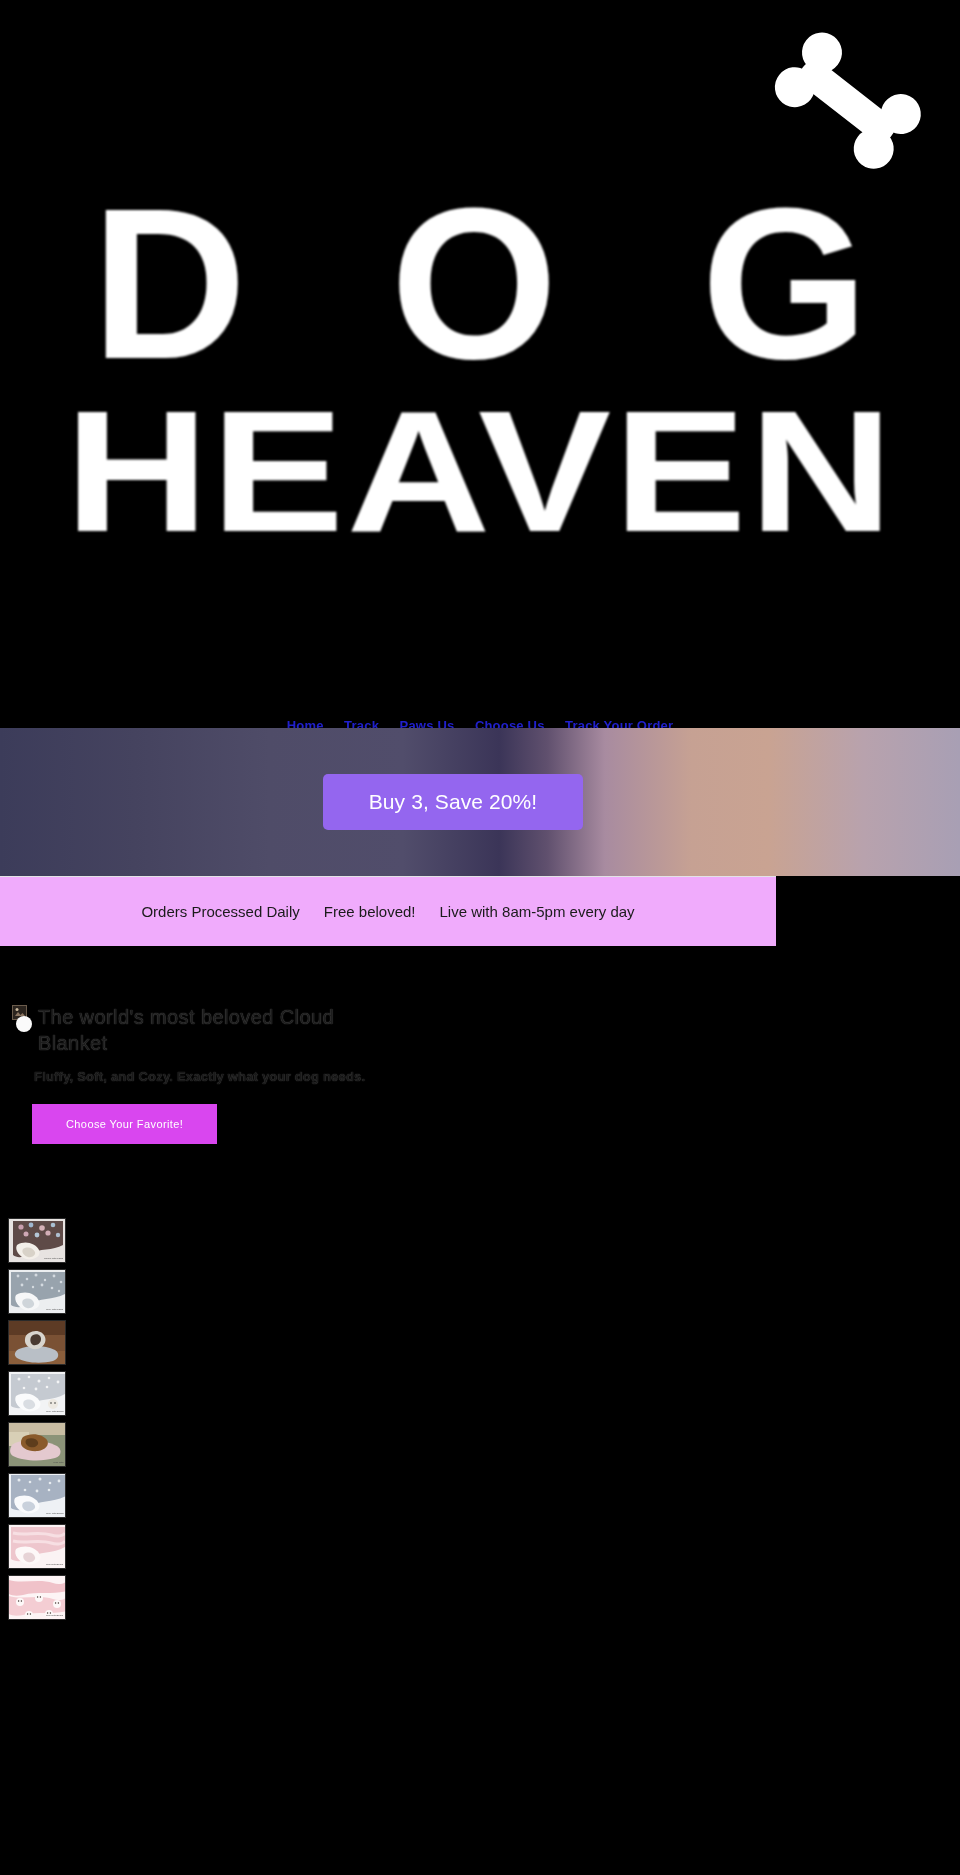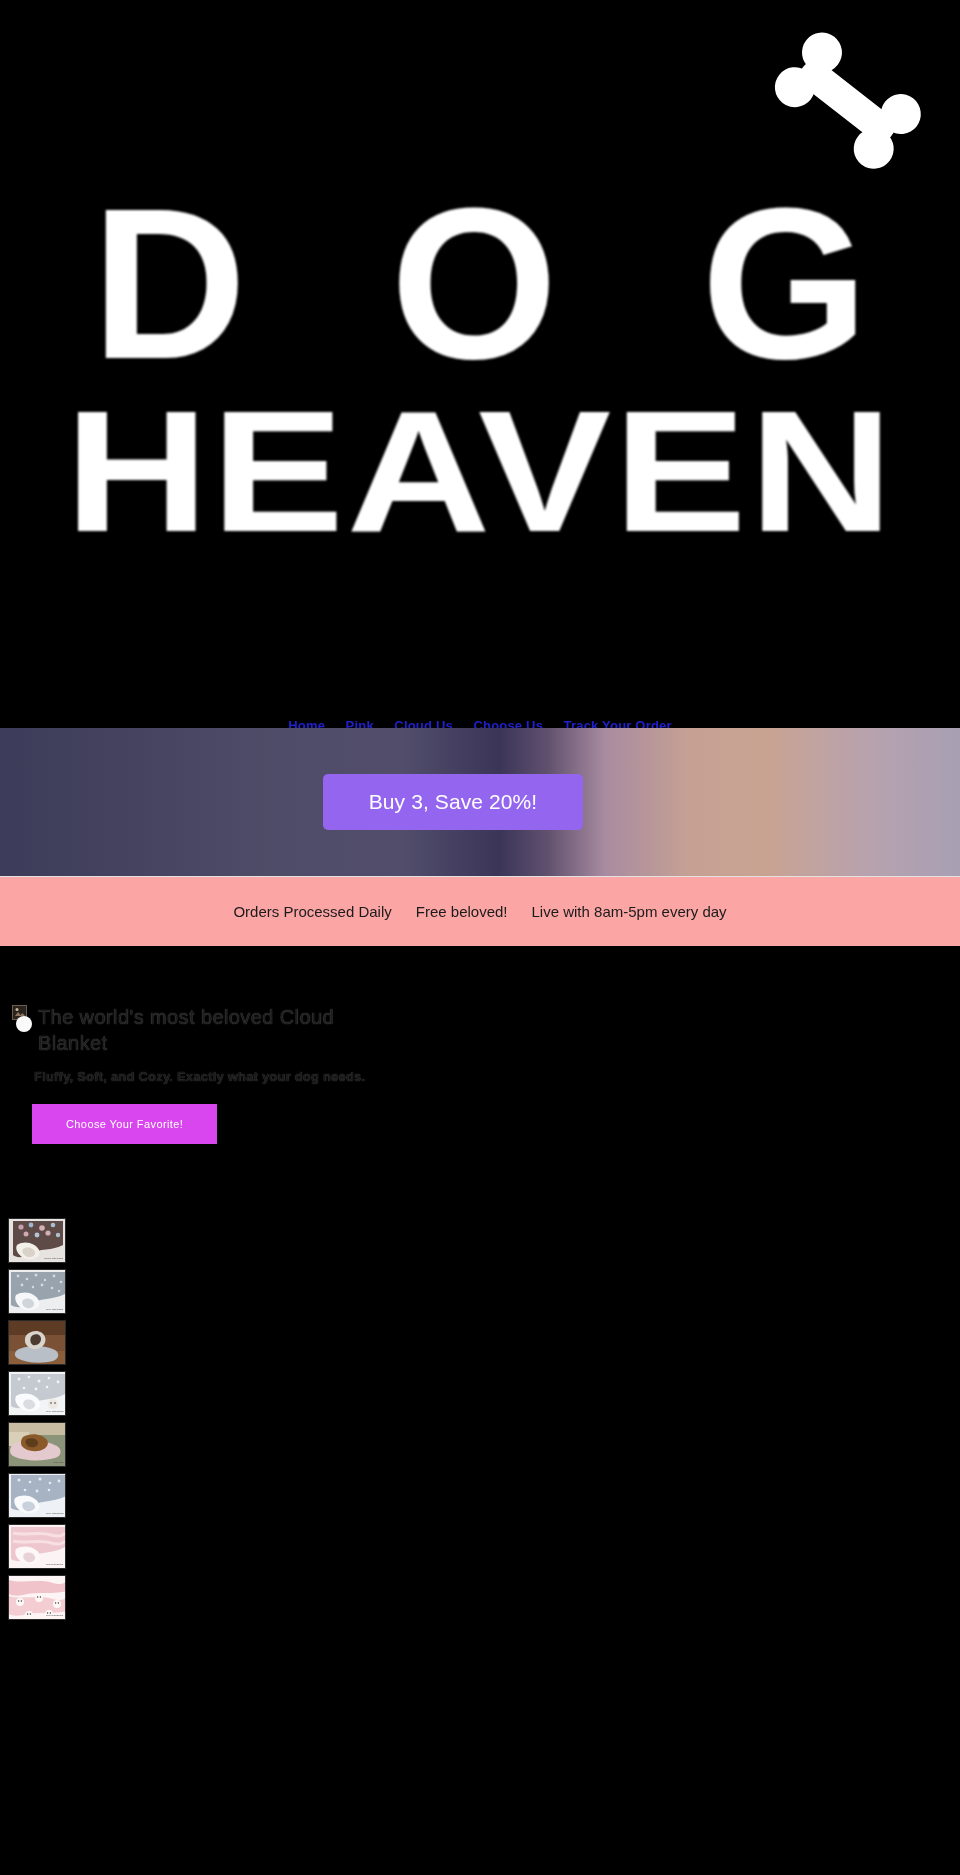--- a/index.html
+++ b/index.html
@@ -109,23 +109,23 @@
     font-family:"Liberation Sans", sans-serif;
     padding:16px 46px;
     cursor:pointer;
     letter-spacing:0.1px;
     margin-left:-54px;
   }
 
   
   .info-bar {
     position:relative;
-    width:960px;
+    width:776px;
     height:70px;
-    background:#fca5a5;
+    background:#f0abfc;
     display:flex;
     align-items:center;
     justify-content:center;
     border-top:1px solid #e3e3e5;
   }
   .info-item {
     color:#1b1b1b;
     font-size:15px;
     margin:0 12px;
     white-space:nowrap;
@@ -237,22 +237,22 @@
     </svg>
   </span>
 
   <div class="logo-block">
     <span class="logo-line1">D O G</span>
     <span class="logo-line2">HEAVEN</span>
   </div>
 
   <nav class="main-nav">
     <a class="nav-link">Home</a>
-    <a class="nav-link">Pink</a>
-    <a class="nav-link">Cloud Us</a>
+    <a class="nav-link">Track</a>
+    <a class="nav-link">Paws Us</a>
     <a class="nav-link">Choose Us</a>
     <a class="nav-link">Track Your Order</a>
   </nav>
 
 </header>
 
 <section class="promo-banner">
   <button class="promo-button">Buy 3, Save 20%!</button>
 </section>
 

